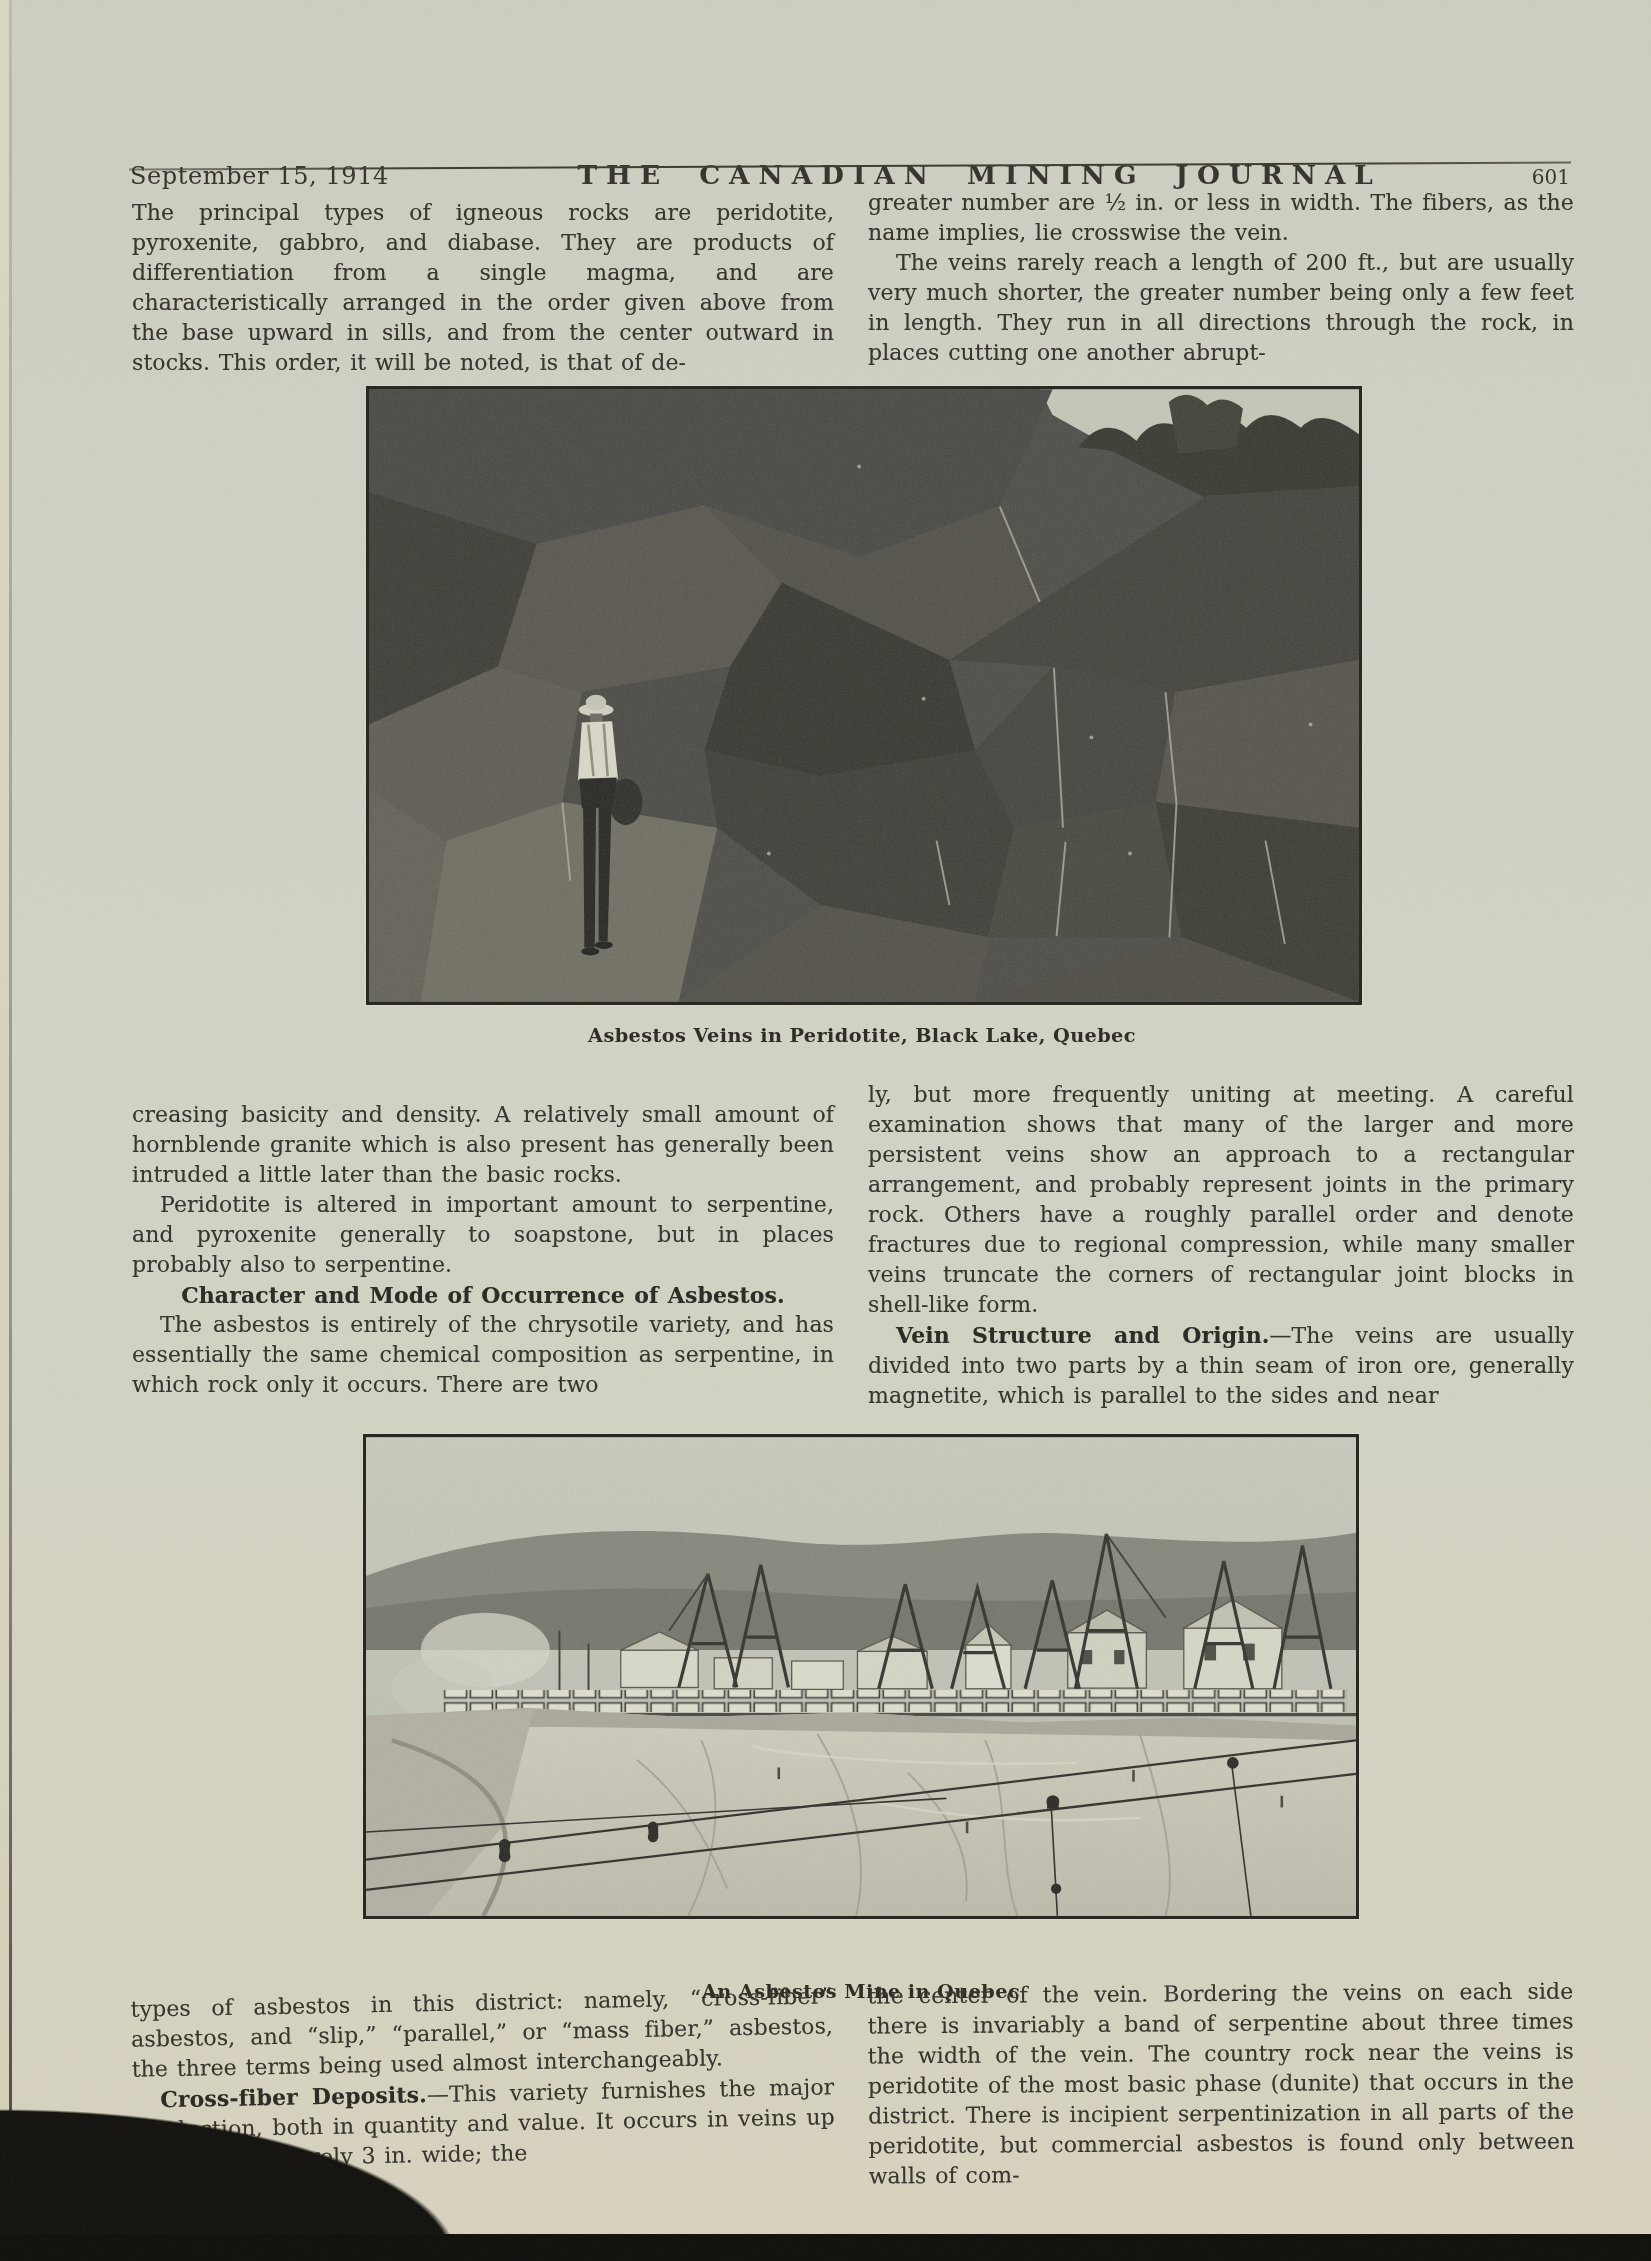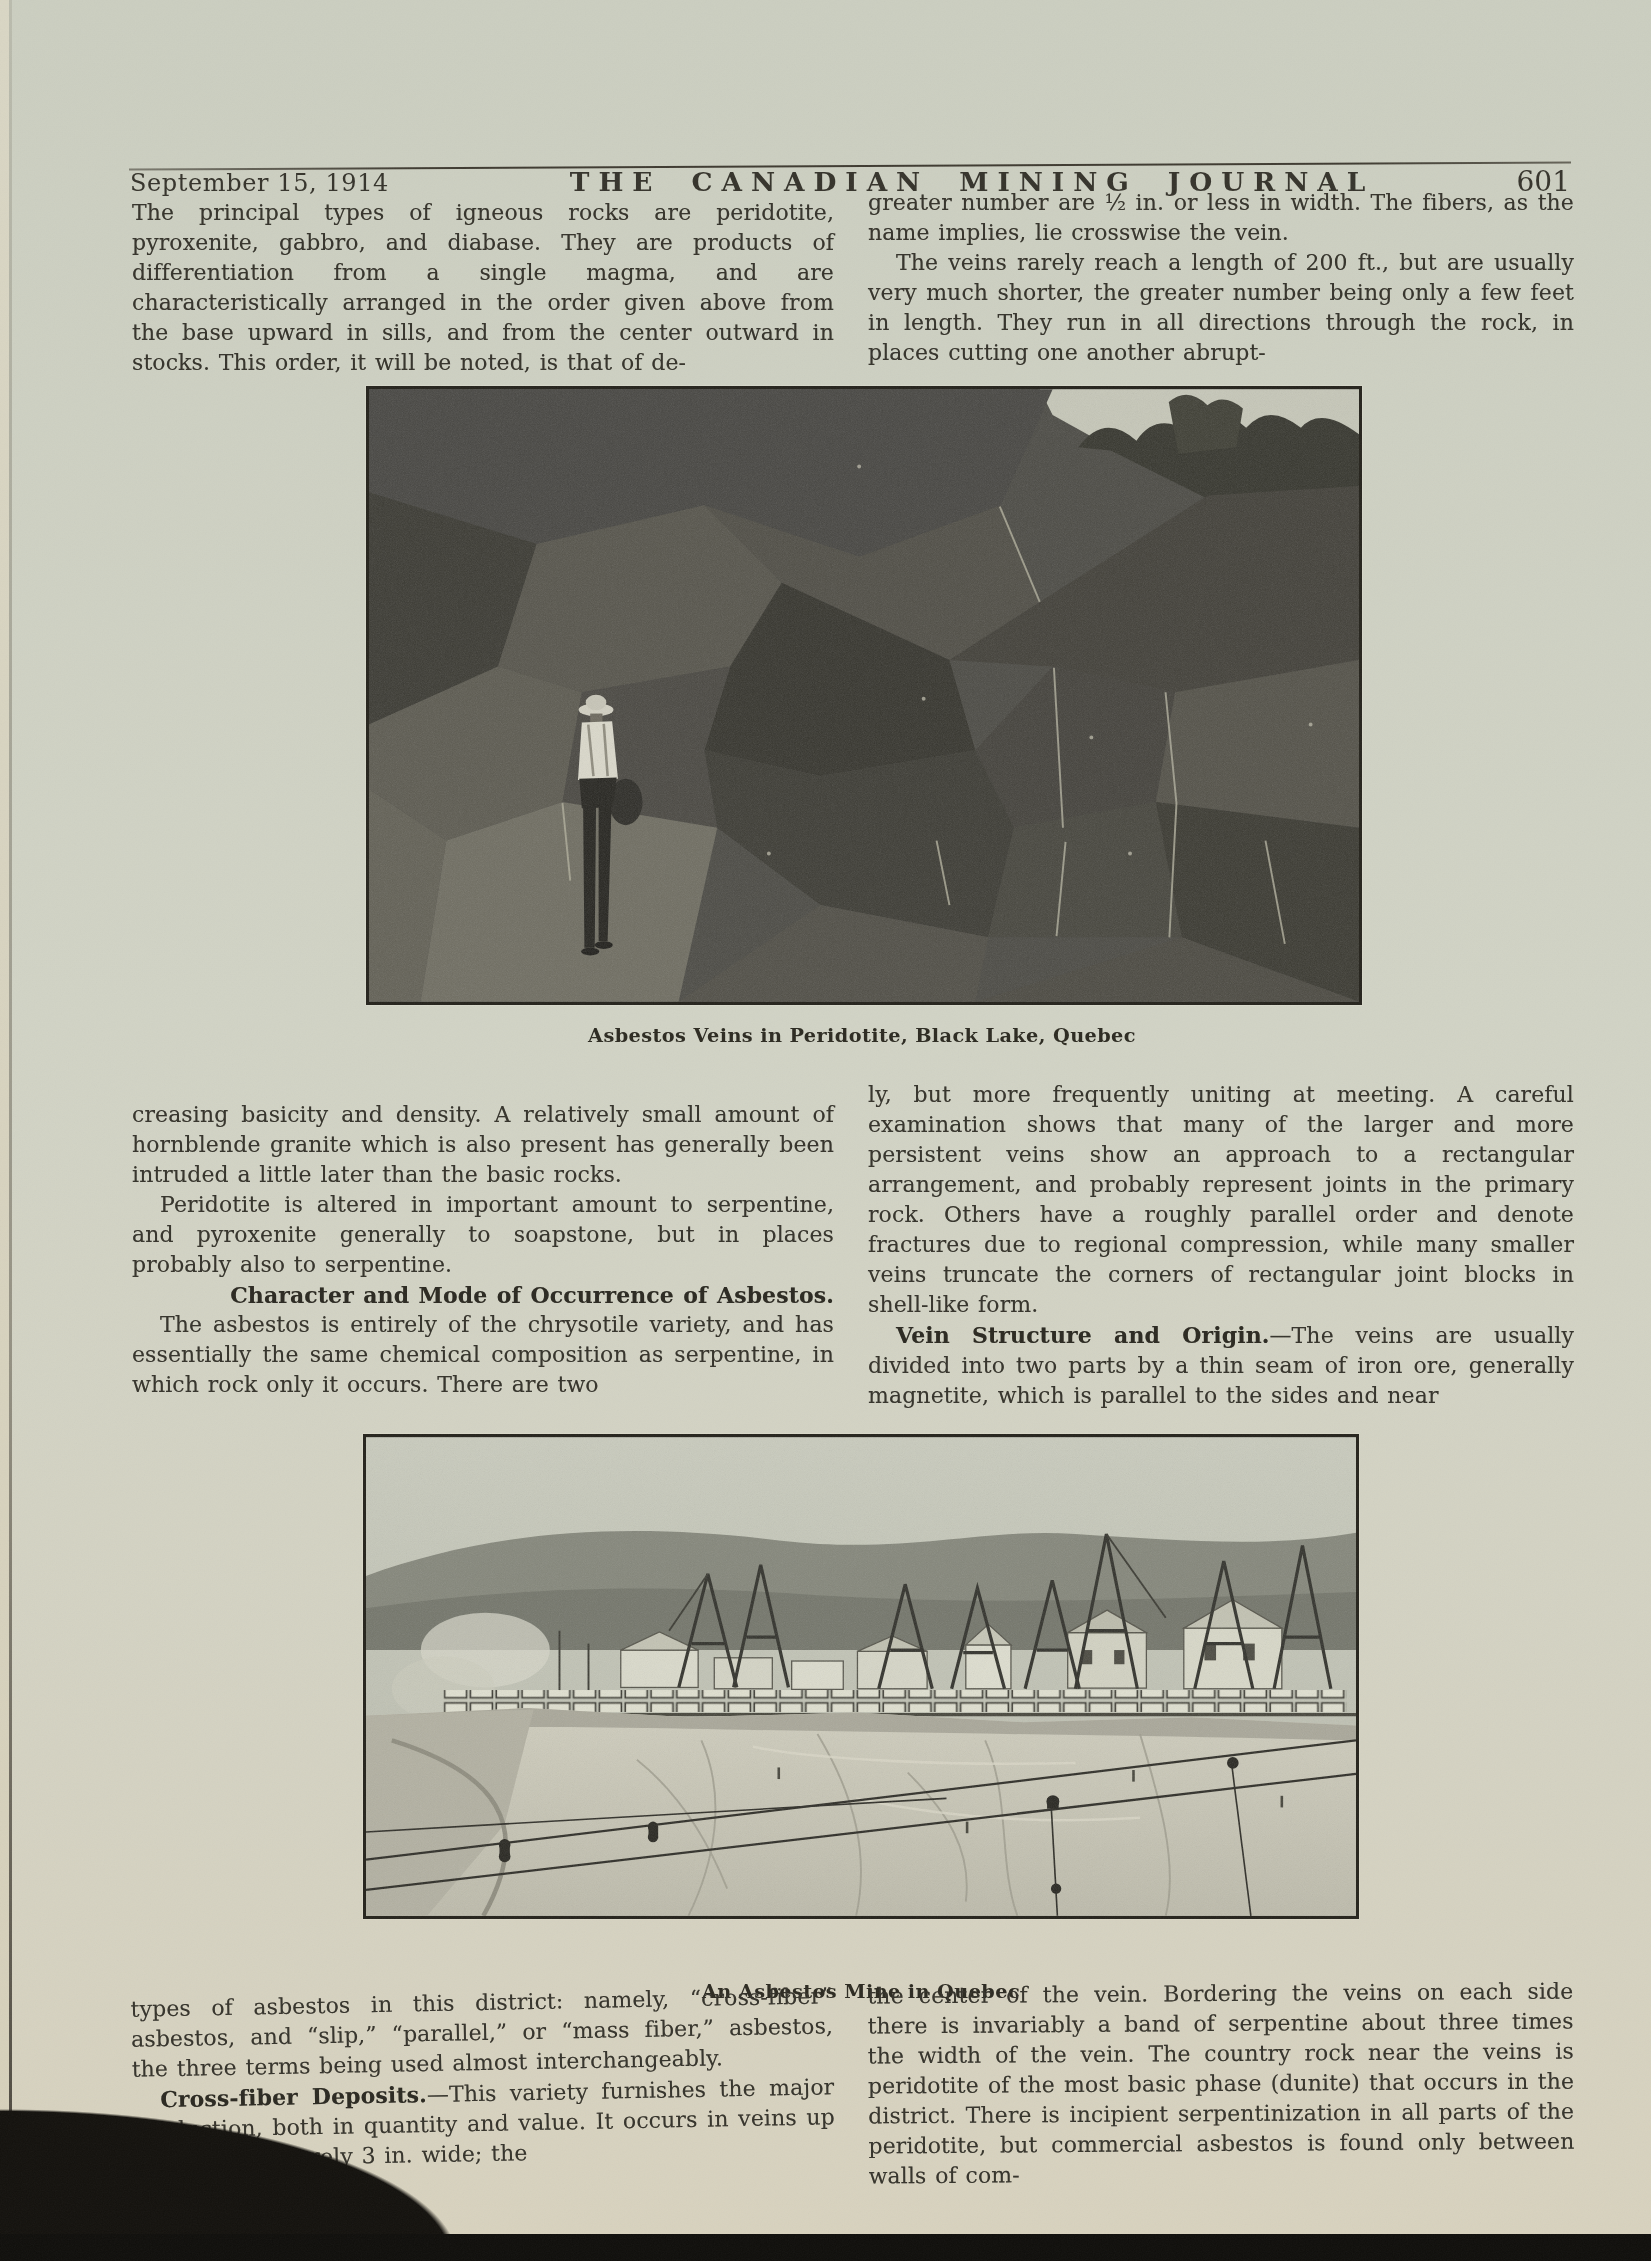--- a/index.html
+++ b/index.html
@@ -20,32 +20,32 @@
   .corner-curl{position:absolute;left:0;bottom:0;width:632px;height:193px;
     background:radial-gradient(ellipse 115% 125% at 0% 100%, #13110d 0%, #13110d 62%, rgba(19,17,13,0) 63%);}
   .grain{position:absolute;inset:0;opacity:.05;pointer-events:none;}
 
   
   .header-row{position:absolute;left:130px;top:121px;width:1440px;
     display:flex;align-items:baseline;justify-content:space-between;}
   .masthead-date{font-size:24px;letter-spacing:0.6px;text-align:right;}
   .masthead-title{font-size:26.4px;font-weight:bold;letter-spacing:0.34em;word-spacing:0.45em;
     transform:translateX(19.3px);white-space:nowrap;}
-  .masthead-page{font-size:28px;margin-top:44px;}
+  .masthead-page{font-size:20px;margin-top:44px;}
   .header-rule{position:absolute;left:129px;top:165px;width:1442px;height:1.9px;
     background:linear-gradient(90deg,rgba(58,54,44,.55),#3e3a30 20%,#3e3a30 85%,rgba(58,54,44,.7));
     transform:rotate(-0.28deg);}
 
   
   .col{position:absolute;font-size:22px;line-height:30px;text-align:justify;
     word-spacing:1.6px;letter-spacing:0.1px;
     text-shadow:0 0 0.6px rgba(45,42,33,.35);}
   .col p{margin:0;}
   .ind{text-indent:28px;}
-  .subhead{text-align:right;font-weight:bold;color:#2b2921;}
+  .subhead{text-align:center;font-weight:bold;color:#2b2921;}
   .runin{font-weight:bold;color:#2b2921;}
   .col-tl{left:132px;top:188px;width:702px;margin-top:10px;}
   .col-tr{left:868px;top:188px;width:706px;}
   .col-ml{left:132px;top:1072px;width:702px;margin-top:28px;}
   .col-mr{left:868px;top:1072px;width:706px;margin-top:8px;}
   .col-bl{left:132px;top:1988px;width:702px;transform:rotate(-1.1deg);}
   .col-br{left:868px;top:1979px;width:706px;transform:rotate(-0.4deg);}
 
   
   .photo{position:absolute;border:3.2px solid #26241d;box-shadow:0 0 0 0.6px rgba(230,228,214,.6);

